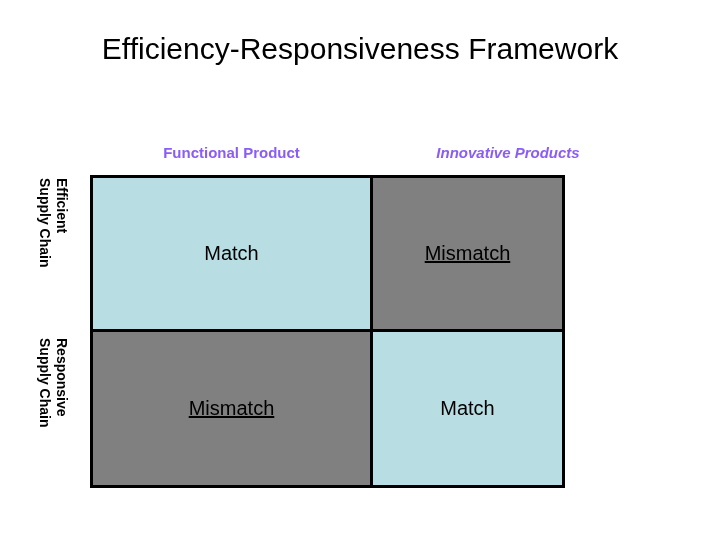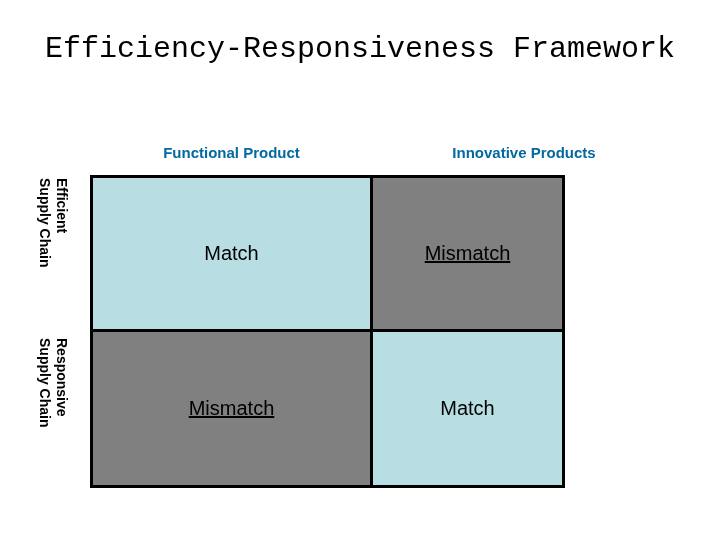--- a/index.html
+++ b/index.html
@@ -24,40 +24,40 @@
     width: 720px;
     text-align: center;
     font-size: 30px;
     font-weight: normal;
     line-height: 38px;
     letter-spacing: 0px;
     color: #000000;
   }
   #title-block .title-line {
     display: block;
-    font-family: Liberation Mono, monospace;
   }
 
   
   .col-header {
     position: absolute;
     top: 144px;
     font-size: 15px;
     font-weight: bold;
     text-align: center;
-    color: #0369a1;
+    color: #8b5cf6;
     line-height: 18px;
   }
   #col-header-functional {
     left: 90px;
     width: 283px;
   }
   #col-header-innovative {
-    left: 373px;
+    left: 357px;
     width: 302px;
+    font-style: italic;
   }
 
   
   .row-label {
     position: absolute;
     font-size: 14px;
     font-weight: bold;
     color: #000000;
     writing-mode: vertical-rl;
     text-orientation: mixed;

